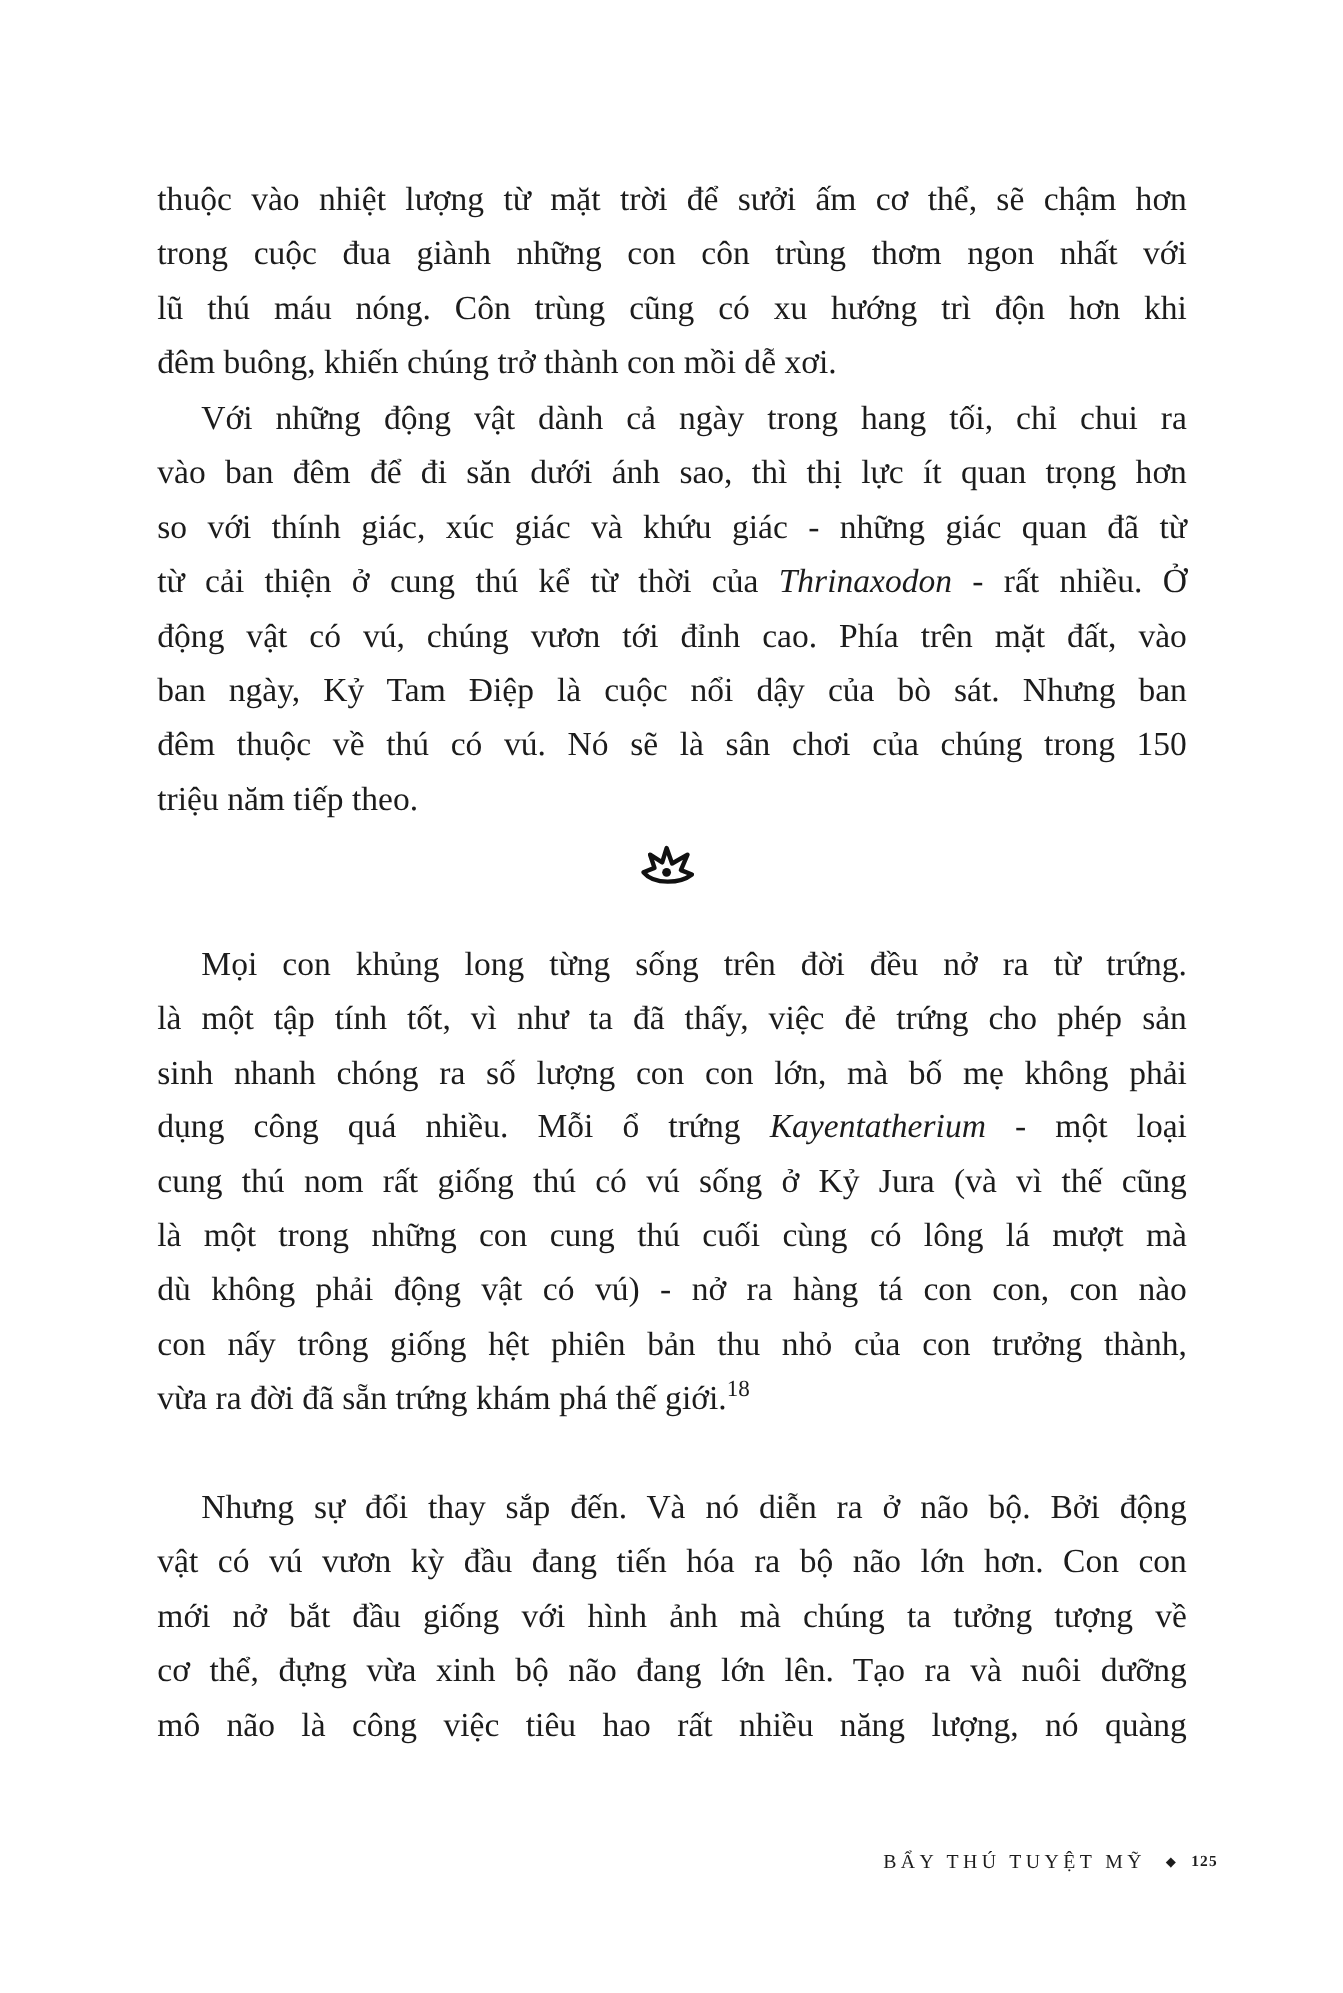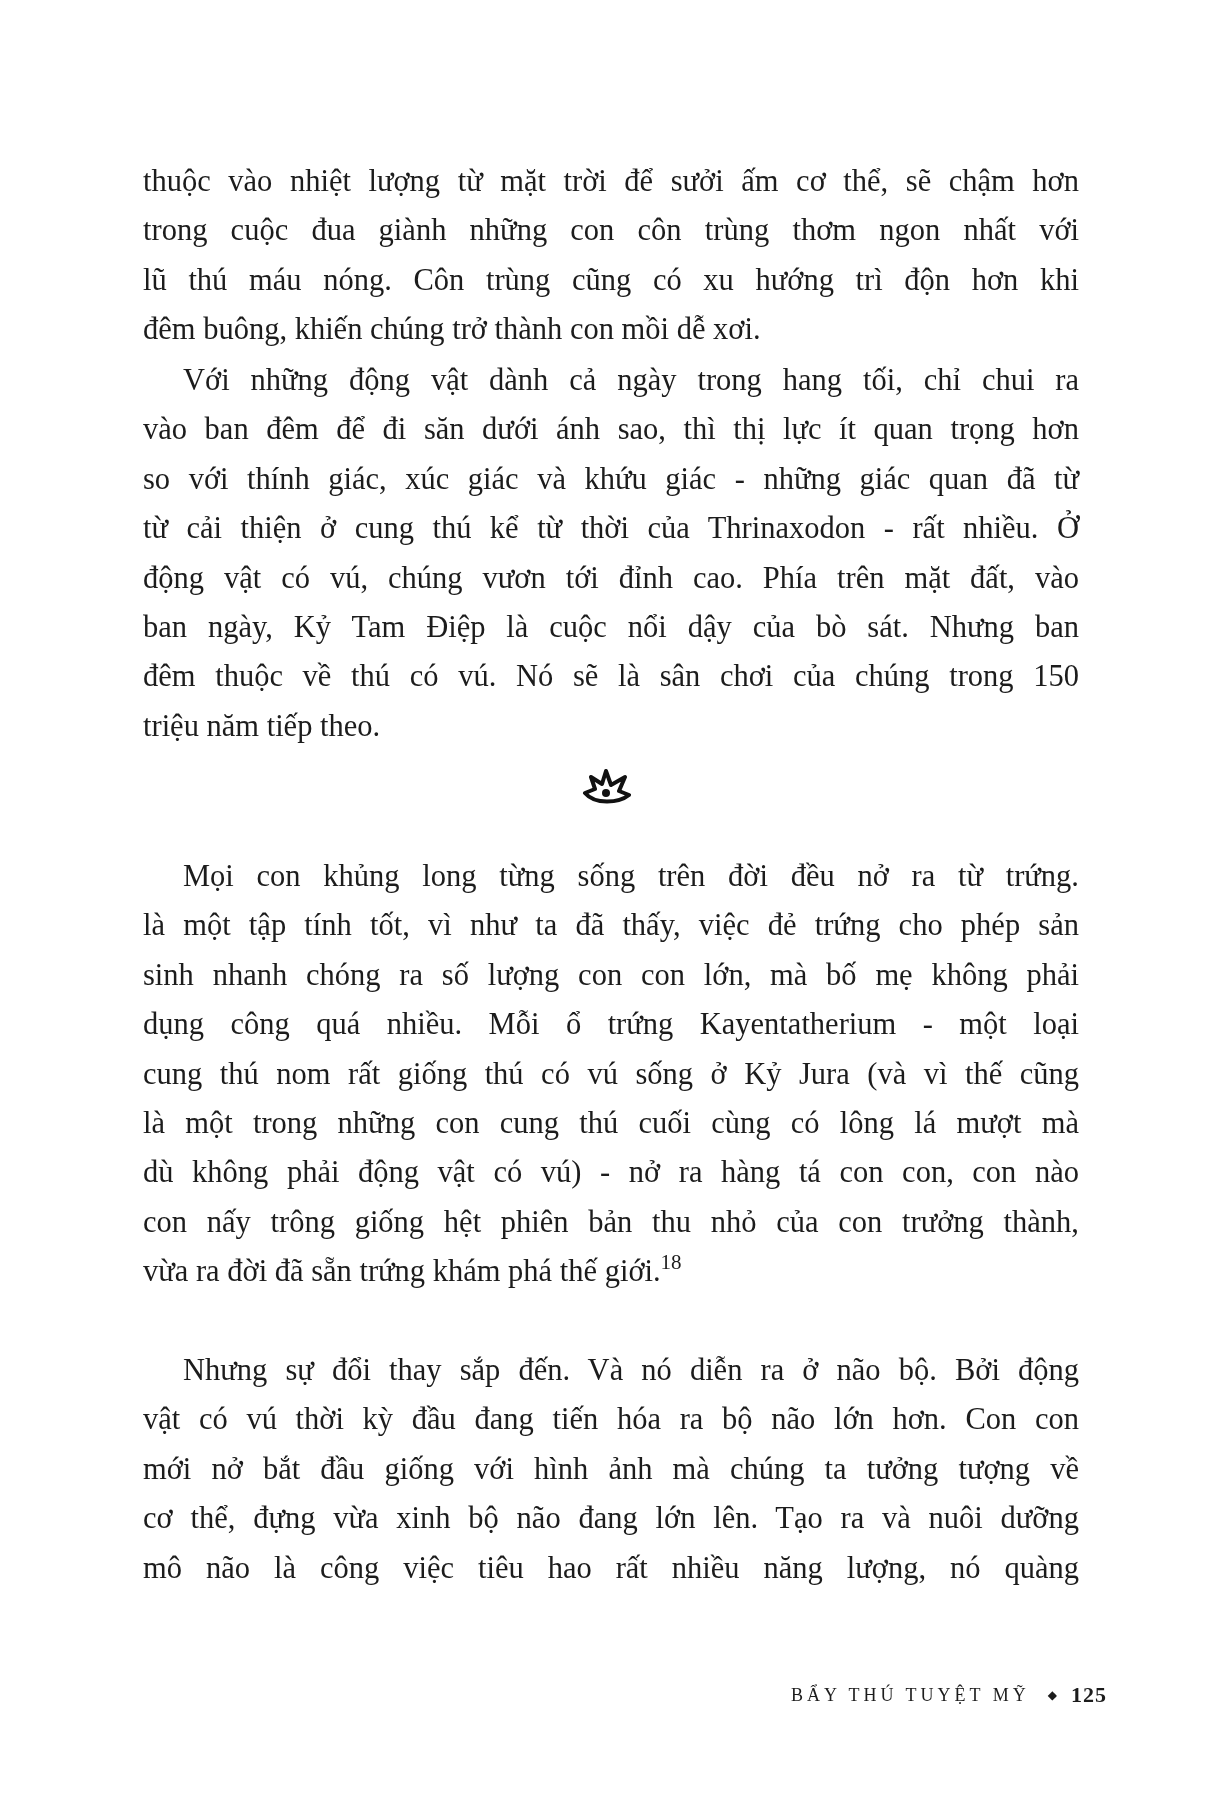--- a/index.html
+++ b/index.html
@@ -16,35 +16,35 @@
   }
   .line {
     display: block;
     height: 49.4px;
     white-space: nowrap;
     text-align: justify;
     text-align-last: justify;
   }
   .line.last { text-align-last: left; }
   .line.indent { padding-left: 40px; }
-  .it { }
+  .it { font-style: italic; }
   sup { font-size: 21px; vertical-align: 0; position: relative; top: -12px; }
   .ornament { position: absolute; left: 581px; top: 767px; width: 50px; height: 42px; }
   .footer {
     position: absolute;
     top: 1682px;
     right: 142px;
     font-family: "Liberation Serif", "DejaVu Serif", serif;
     color: #1c1c1c;
     display: flex;
     align-items: center;
   }
   .footer .title { font-size: 18px; letter-spacing: 4px; margin-left: 12px; }
   .footer .sep { font-size: 12px; margin: 0 14px 0 18px; }
-  .footer .num { font-size: 22px; font-weight: bold; letter-spacing: 1px; }
+  .footer .num { font-size: 14px; font-weight: bold; letter-spacing: 1px; }
 </style>
 </head>
 <body>
 
 <div class="page">
 
   <div class="para" style="top:157px;">
     <span class="line">thuộc vào nhiệt lượng từ mặt trời để sưởi ấm cơ thể, sẽ chậm hơn</span>
     <span class="line">trong cuộc đua giành những con côn trùng thơm ngon nhất với</span>
     <span class="line">lũ thú máu nóng. Côn trùng cũng có xu hướng trì độn hơn khi</span>
@@ -82,21 +82,21 @@
     <span class="line">là một trong những con cung thú cuối cùng có lông lá mượt mà</span>
     <span class="line">dù không phải động vật có vú) - nở ra hàng tá con con, con nào</span>
     <span class="line">con nấy trông giống hệt phiên bản thu nhỏ của con trưởng thành,</span>
     <span class="line last">
       <span>vừa ra đời đã sẵn trứng khám phá thế giới.</span><sup>18</sup>
     </span>
   </div>
 
   <div class="para" style="top:1346px;">
     <span class="line indent">Nhưng sự đổi thay sắp đến. Và nó diễn ra ở não bộ. Bởi động</span>
-    <span class="line">vật có vú thời kỳ đầu đang tiến hóa ra bộ não lớn hơn. Con con</span>
+    <span class="line">vật có vú vươn kỳ đầu đang tiến hóa ra bộ não lớn hơn. Con con</span>
     <span class="line">mới nở bắt đầu giống với hình ảnh mà chúng ta tưởng tượng về</span>
     <span class="line">cơ thể, đựng vừa xinh bộ não đang lớn lên. Tạo ra và nuôi dưỡng</span>
     <span class="line">mô não là công việc tiêu hao rất nhiều năng lượng, nó quàng</span>
   </div>
 
   <div class="footer">
     <span class="title">BẨY THÚ TUYỆT MỸ</span>
     <span class="sep">◆</span>
     <span class="num">125</span>
   </div>

